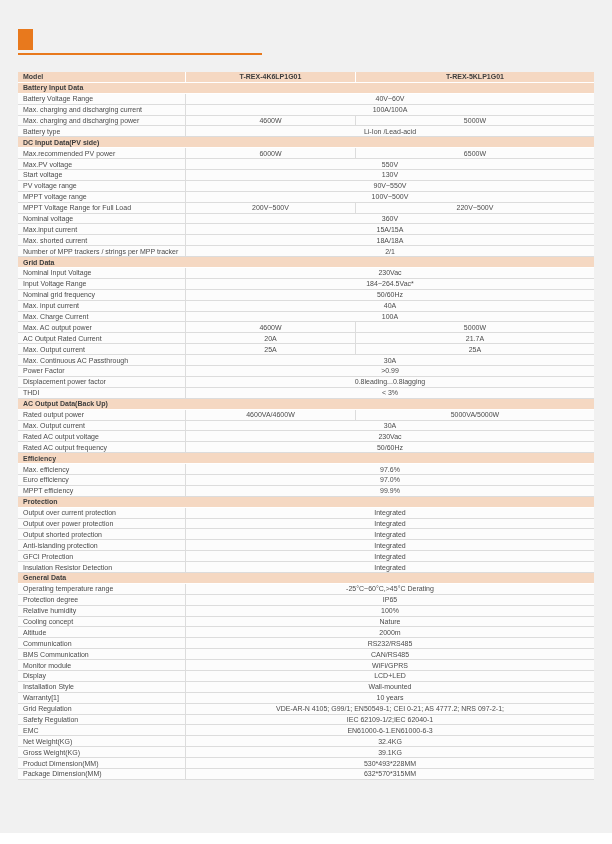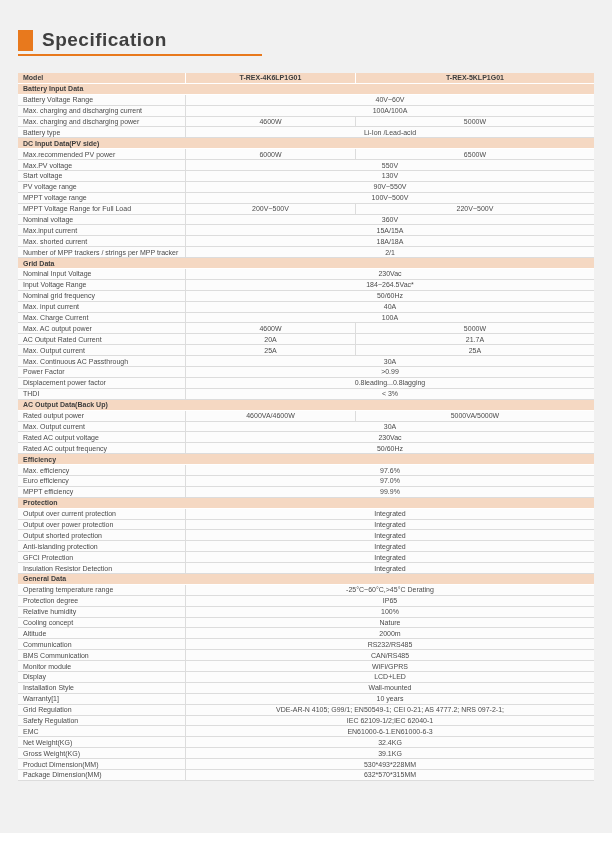--- a/index.html
+++ b/index.html
@@ -82,21 +82,20 @@
     font-weight:700;
   }
 </style>
 </head>
 <body>
 
 <div class="page">
   <div class="header">
     <div class="title-line">
       <div class="title-square"></div>
-      <div class="title-text">Specification</div>
     </div>
     <div class="title-underline"></div>
   </div>
 
   <div class="spec-table">
       <div class="trow model">
         <span class="cell label">Model</span>
         <span class="cell val v1">T-REX-4K6LP1G01</span>
         <span class="cell val v2">T-REX-5KLP1G01</span>
       </div>

